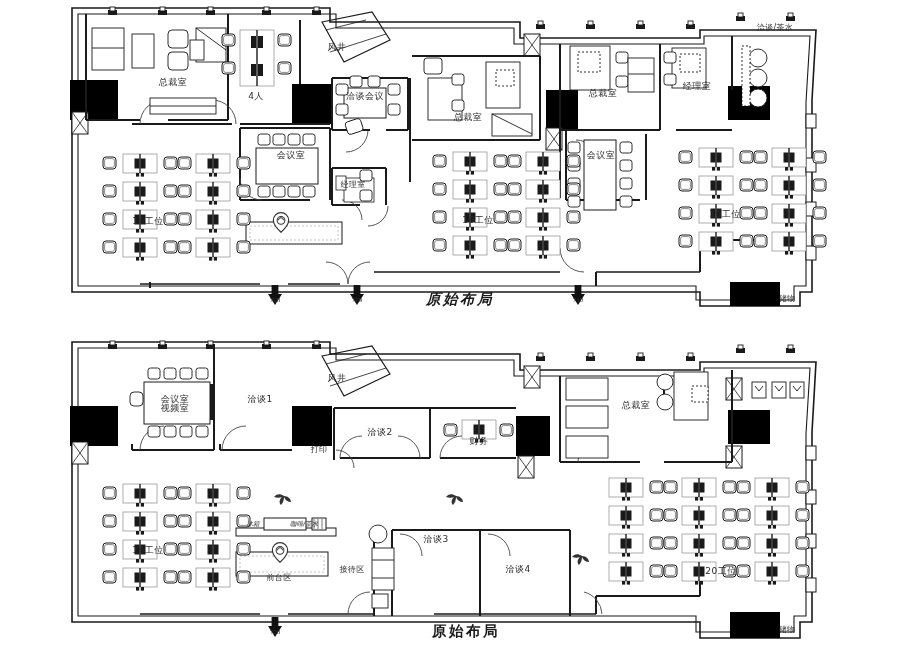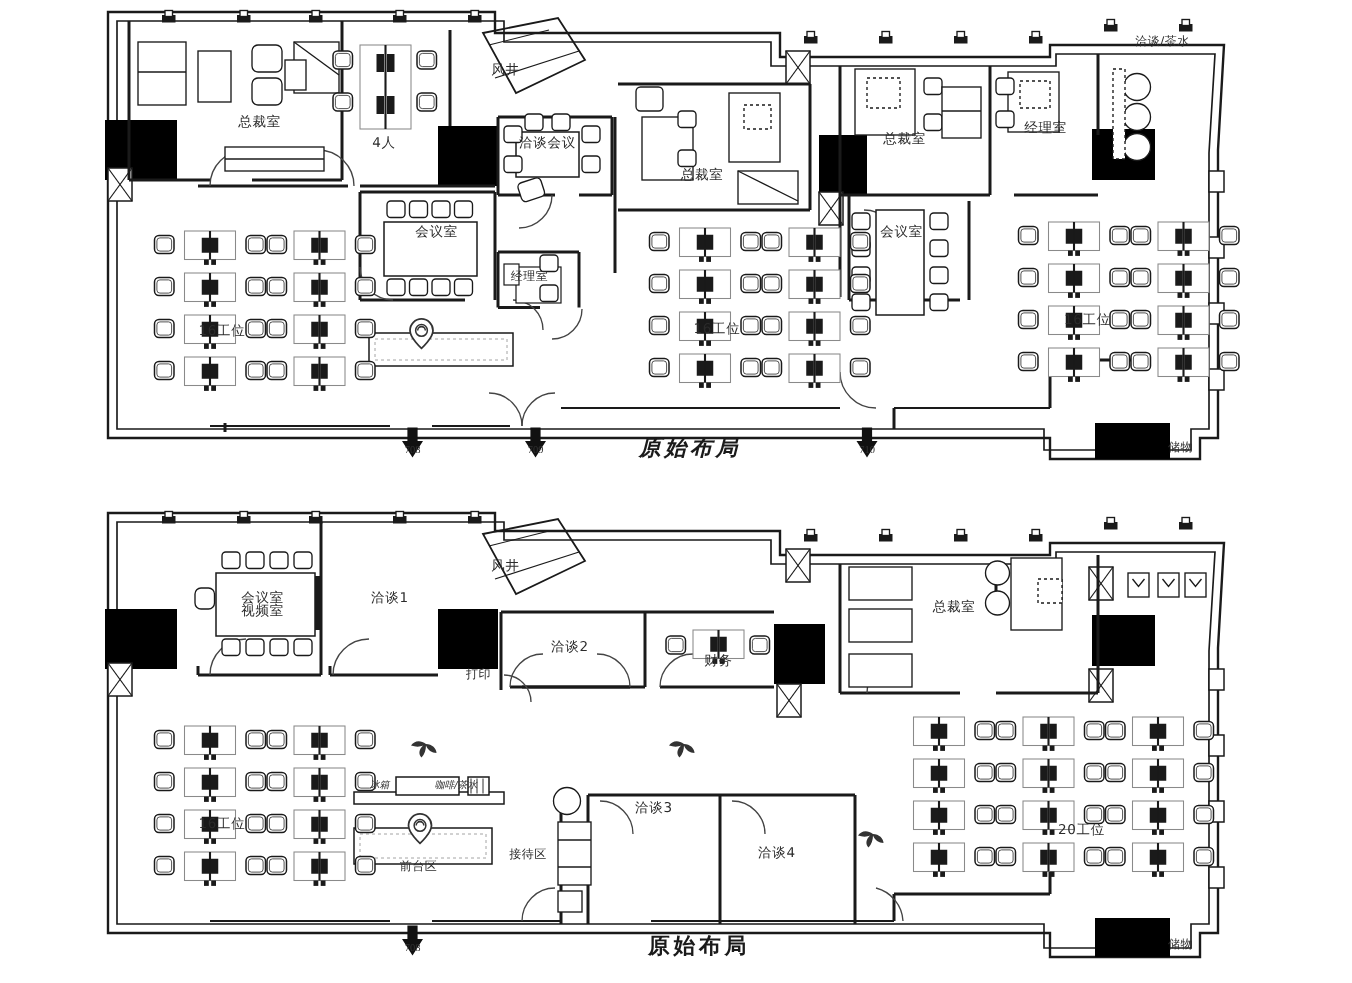--- a/index.html
+++ b/index.html
@@ -657,19 +657,19 @@
       <div class="lbl " style="left: 380px; top: 433px;">洽谈2</div>
       <div class="lbl " style="left: 479px; top: 442px;">财务</div>
       <div class="lbl " style="left: 636px; top: 406px;">总裁室</div>
       <div class="lbl " style="left: 148px; top: 551px;">16工位</div>
       <div class="lbl tiny" style="left: 253px; top: 524px;">冰箱</div>
       <div class="lbl tiny" style="left: 290px; top: 524px; padding-left: 28px;">咖啡/茶水</div>
       <div class="lbl small" style="left: 279px; top: 578px;">前台区</div>
       <div class="lbl small" style="left: 352px; top: 570px;">接待区</div>
       <div class="lbl " style="left: 436px; top: 540px;">洽谈3</div>
       <div class="lbl " style="left: 518px; top: 570px;">洽谈4</div>
-      <div class="lbl " style="left: 721px; top: 555px;">20工位</div>
+      <div class="lbl " style="left: 721px; top: 572px;">20工位</div>
       <div class="lbl small" style="left: 787px; top: 630px;">储物</div>
       <div class="lbl title" style="left: 466px; top: 632px;">原始布局</div>
       <div class="door-num" style="left: 275px; top: 628px;">708</div>
     </div>
 
 </div>
 
 </body></html>

